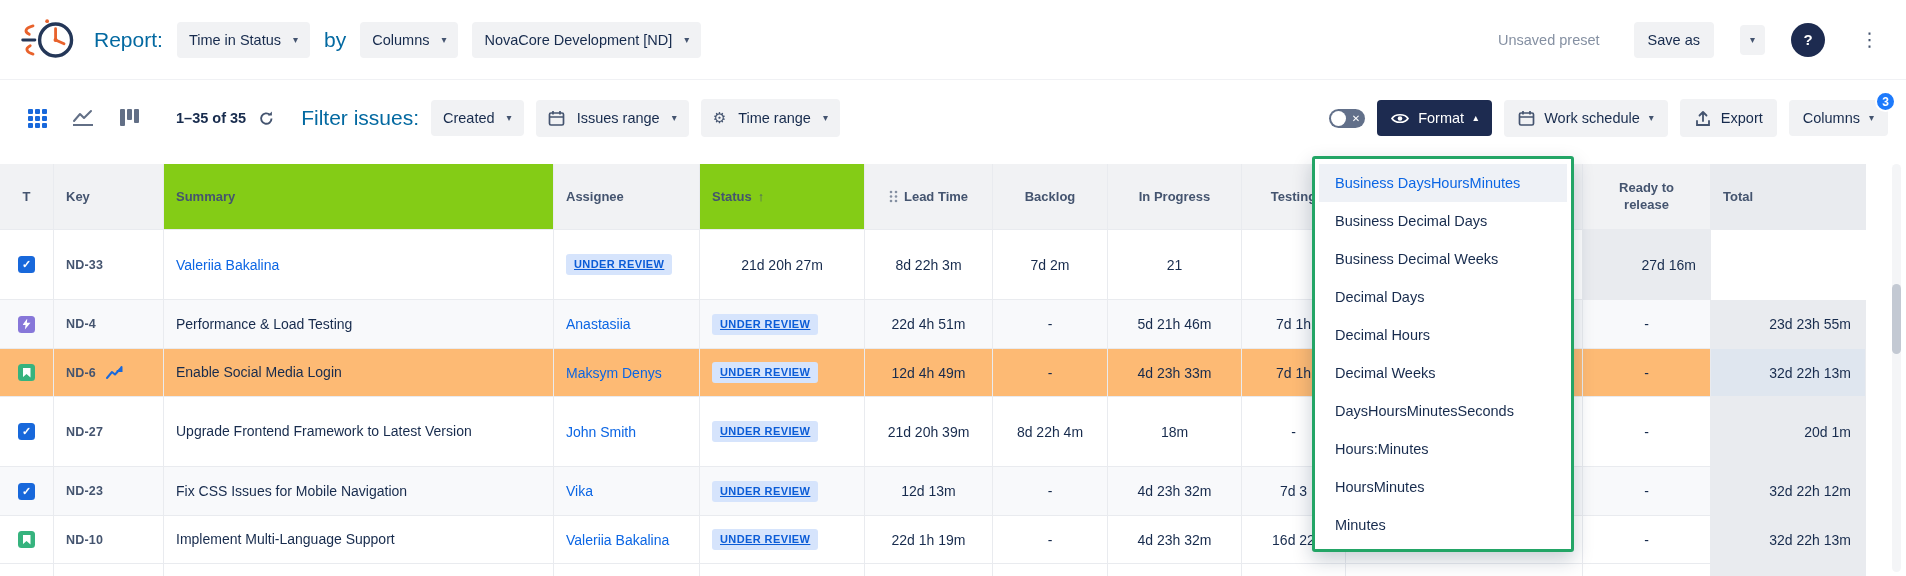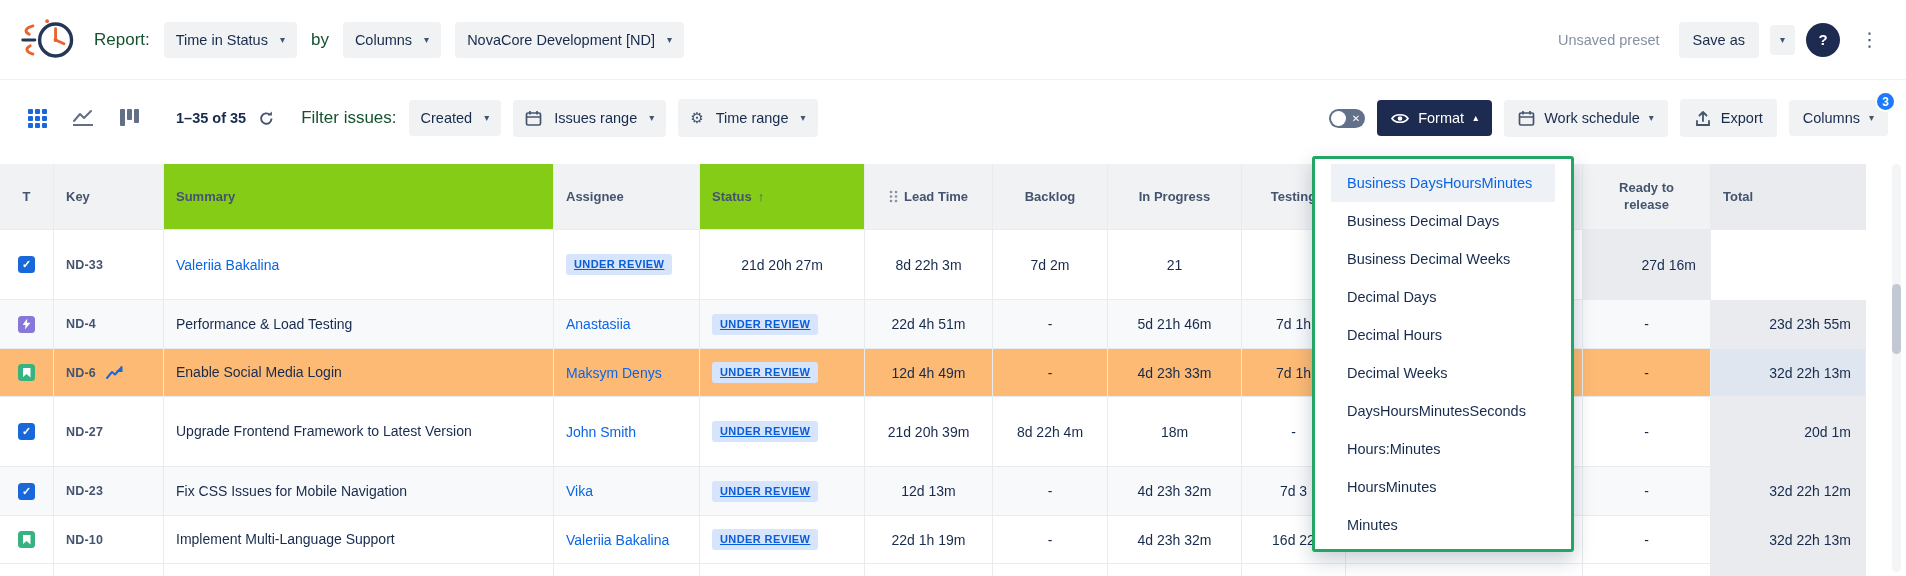--- a/index.html
+++ b/index.html
@@ -3,25 +3,25 @@
 <meta charset="utf-8">
 <style>
   *{margin:0;padding:0;box-sizing:border-box}
   html,body{width:1906px;height:576px;overflow:hidden;background:#fff;
     font-family:"Liberation Sans",sans-serif;color:#172b4d}
   body{position:relative}
 
   
   .topbar{display:flex;align-items:center;height:80px;padding:0 18px;gap:14px;border-bottom:1px solid #f0f1f4}
   .logo{width:62px;height:48px;flex:0 0 auto}
-  .lbl{font-size:17px;color:#14532d;white-space:nowrap}
+  .lbl{font-size:21px;color:#0369a1;white-space:nowrap}
   .sel{display:inline-flex;align-items:center;gap:12px;background:#f1f2f4;border:none;border-radius:4px;
        padding:10px 12px;font-size:14.5px;color:#172b4d;cursor:pointer;white-space:nowrap}
   .chev{font-size:10px;color:#44546f;line-height:1}
-  .topbar-right{margin-left:auto;display:flex;align-items:center;gap:11px}
+  .topbar-right{margin-left:auto;display:flex;align-items:center;gap:26px}
   .muted{color:#8590a2;font-size:14.5px;margin-right:8px;white-space:nowrap}
   .btn{background:#f1f2f4;border:none;border-radius:4px;padding:10px 14px;font-size:14.5px;color:#172b4d;
        display:inline-flex;align-items:center;gap:9px;cursor:pointer;white-space:nowrap}
   .btn-sm{padding:10px 10px}
   .btn-circle{width:34px;height:34px;border-radius:50%;background:#1d2b50;color:#fff;font-weight:700;
        font-size:15px;display:flex;align-items:center;justify-content:center;border:none;cursor:pointer}
   .btn-ghost{background:transparent;border:none;font-size:19px;color:#44546f;padding:6px 9px;cursor:pointer}
 
   
   .toolbar{display:flex;align-items:center;height:76px;padding:0 18px;gap:12px}
@@ -75,21 +75,21 @@
   .type-icon[data-type="task"]::before{content:"✓";color:#fff;font-size:11px;font-weight:700}
   .type-icon[data-type="bolt"]{background:#8777d9}
   .type-icon[data-type="bolt"]::before{content:"";width:8px;height:11px;background:#fff;
        clip-path:polygon(60% 0,0 58%,38% 58%,30% 100%,100% 38%,55% 38%)}
   .type-icon[data-type="story"]{background:#36b37e}
   .type-icon[data-type="story"]::before{content:"";width:8px;height:10px;background:#fff;
        clip-path:polygon(0 0,100% 0,100% 100%,50% 65%,0 100%)}
 
   
   .menu{position:absolute;left:1312px;top:156px;width:262px;background:#fff;border:3px solid #23a566;
-       border-radius:3px;box-shadow:0 8px 20px rgba(9,30,66,.22);padding:5px 16px;z-index:10}
+       border-radius:3px;box-shadow:0 8px 20px rgba(9,30,66,.22);padding:5px 4px;z-index:10}
   .menu-item{height:38px;display:flex;align-items:center;padding:0 16px;font-size:14.5px;color:#172b4d;
        cursor:pointer;white-space:nowrap}
   .menu-item.selected{color:#0c66e4;background:#eef1f6}
 
   
   .vscroll{position:absolute;right:5px;top:164px;width:9px;height:408px;background:#f4f5f7;border-radius:5px}
   .vscroll .thumb{position:absolute;top:120px;width:9px;height:70px;background:#c3c9d3;border-radius:5px;cursor:pointer}
 </style>
 </head>
 <body>

